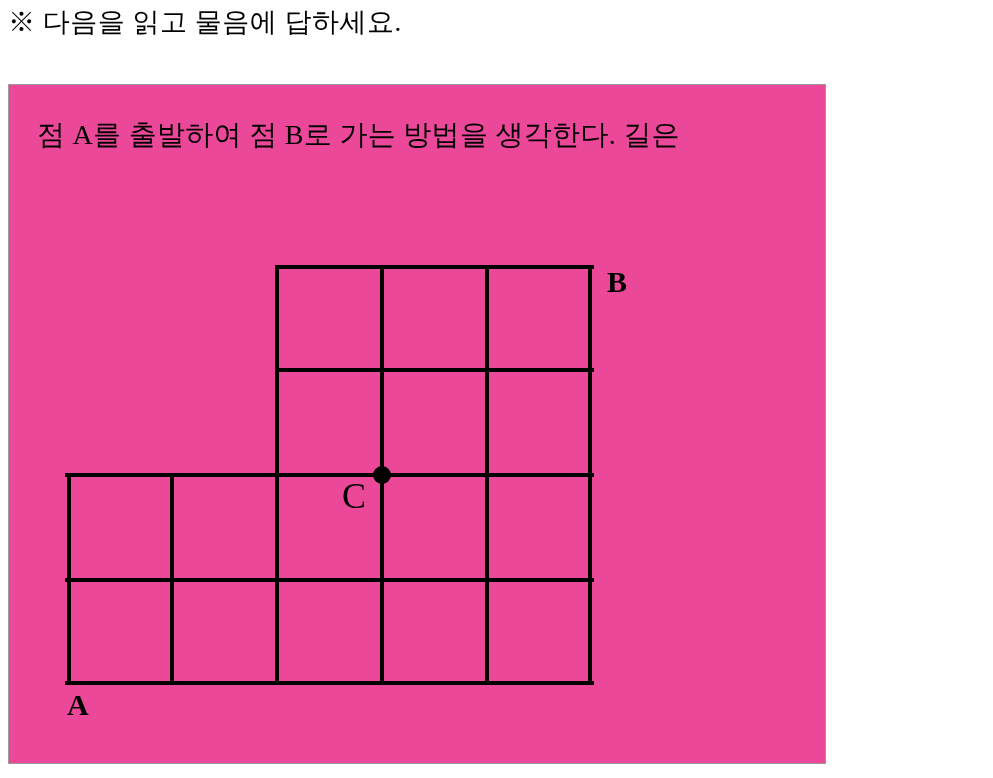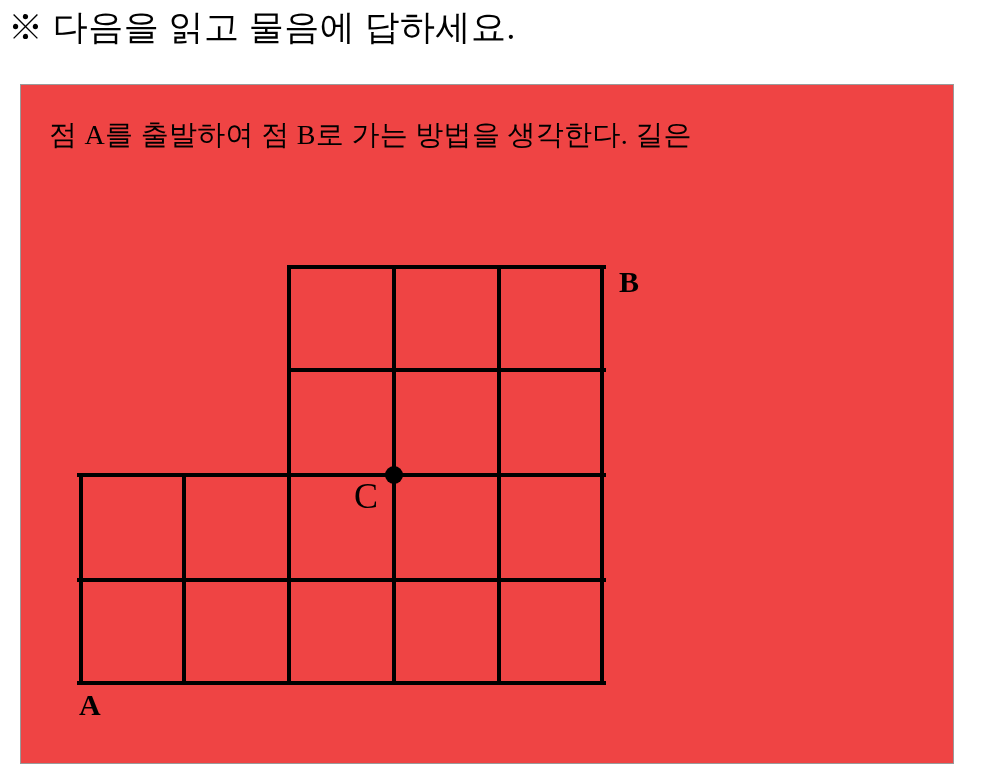--- a/index.html
+++ b/index.html
@@ -13,35 +13,35 @@
     font-family: "Liberation Serif", serif;
     color: #000000;
     position: relative;
     overflow: hidden;
   }
 
   #instruction {
     position: absolute;
     left: 8px;
     top: 6px;
-    font-size: 35px;
+    font-size: 27px;
     line-height: 1.25;
     letter-spacing: 0.5px;
     white-space: nowrap;
   }
 
   #problem-box {
     position: absolute;
-    left: 20px;
+    left: 8px;
     top: 84px;
-    width: 934px;
+    width: 818px;
     height: 680px;
     border: 1px solid #9a9a9a;
     box-sizing: border-box;
-    background: #ef4444;
+    background: #ec4899;
   }
 
   #problem-text {
     position: absolute;
     left: 28px;
     top: 28px;
     width: 910px;
     font-size: 28px;
     line-height: 1.55;
     letter-spacing: 0.3px;

